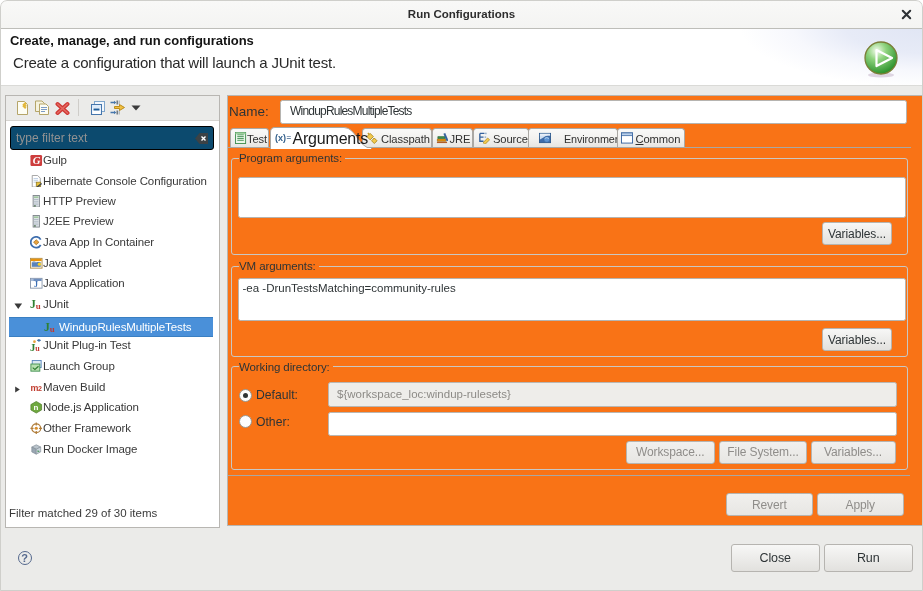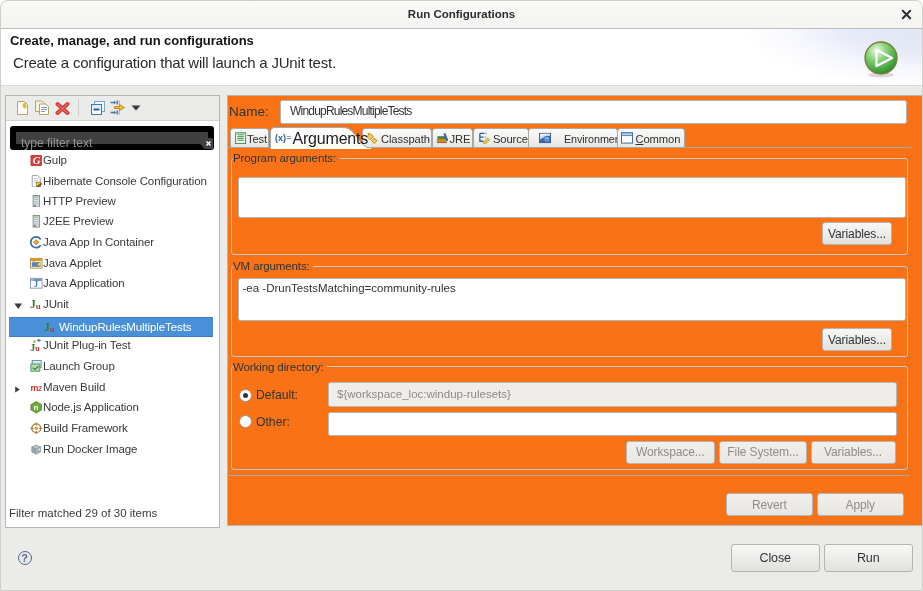--- a/index.html
+++ b/index.html
@@ -19,22 +19,22 @@
   #header { position:absolute; left:0; top:29px; width:100%; height:57px; background:#fff; border-bottom:1px solid #dadad7; }
   #hgrad { position:absolute; right:0; top:0; width:220px; height:57px;
            background:radial-gradient(120% 150% at 103% -5%, #e0e5f4 0%, #e7ebf7 32%, rgba(240,242,251,0.55) 52%, rgba(255,255,255,0) 72%); }
   #htitle { position:absolute; left:10px; top:4px; font-size:13px; font-weight:bold; color:#141414; letter-spacing:-0.05px;}
   #hsub { position:absolute; left:13px; top:25px; font-size:15px; letter-spacing:-0.2px; color:#2a2a2a; }
   
   #lpanel { position:absolute; left:5px; top:95px; width:215px; height:433px;
             border:1px solid #b8b6b2; background:#fff; }
   #ltoolbar { position:absolute; left:0; top:0; width:213px; height:25px; background:#ebebe9;
               border-bottom:1px solid #d6d4d0; }
-  #filter { position:absolute; left:4px; top:30px; width:204px; height:24px; background:#404040;
-            border:6px solid #000000; border-radius:3px; }
+  #filter { position:absolute; left:4px; top:30px; width:204px; height:24px; background:#0c4a6e;
+            border:1px solid #000000; border-radius:3px; }
   #filter .ph { position:absolute; left:5px; top:3.5px; font-size:12px; color:#929292; }
   #tree { position:absolute; left:0px; top:55px; width:215px; height:320px; overflow:hidden; }
   .trow { position:absolute; left:0; width:215px; height:21px; }
   .trow .ticon { position:absolute; left:24px; top:2.5px; width:12.5px; height:12.5px; }
   .trow .tlabel { position:absolute; left:37px; top:2.5px; font-size:11.5px; letter-spacing:-0.1px; color:#393939; white-space:nowrap; }
   .trow.child .ticon { left:35px; }
   .trow.child .tlabel { left:50px; }
   .trow.sel { background:#4a90d9; border-top:1px solid #3a7fc2; border-bottom:1px solid #3a7fc2; width:204px; left:3px; height:20px;}
   .trow.sel .tlabel { color:#fff; }
   .expander { position:absolute; left:8px; top:7px; width:8.5px; height:7px; }
@@ -48,21 +48,21 @@
                letter-spacing:-0.8px; line-height:21px; padding-left:9px; }
   
   #tabbar { position:absolute; left:0; top:0; width:682px; height:52px; }
   #tabline { position:absolute; left:0; top:50.5px; width:683px; height:0; border-top:1px solid #a9a7a3; }
   .tab { position:absolute; top:32px; height:19px; background:linear-gradient(#f9f9f8 0%,#f2f1ef 55%,#e6e5e2 100%);
          border:1px solid #aaa8a4; border-bottom:none; border-radius:3.5px 3.5px 0 0; }
   .tab .ti { position:absolute; left:3.5px; top:3px; width:12px; height:12px; }
   .tab .tl { position:absolute; top:3.5px; font-size:11.2px; letter-spacing:-0.1px; color:#2f2f2f; white-space:nowrap; }
   
   fieldset { position:absolute; border:1px solid #c9c7c3; border-radius:3px; }
-  fieldset legend { font-size:11.5px; color:#2e3436; margin-left:1px; padding:0 3px 0 0; letter-spacing:-0.1px; }
+  fieldset legend { font-size:11.5px; color:#2e3436; margin-left:7px; padding:0 3px 0 0; letter-spacing:-0.1px; }
   .txtarea { position:absolute; background:#fff; border:1px solid #b6b4b0; border-radius:2.5px; }
   .btn { position:absolute; background:linear-gradient(#f7f7f6,#e2e1de); border:1px solid #b6b4b0;
          border-radius:3px; font-size:12px; color:#2e3436; text-align:center; letter-spacing:-0.1px; }
   .btn.dis { color:#8f8d8a; background:linear-gradient(#f1f0ee,#e7e6e3); }
   .radio { position:absolute; width:13px; height:13px; border-radius:50%; background:#fdfdfd;
            border:1px solid #99978f; }
   .radio .dot { position:absolute; left:3px; top:3px; width:5px; height:5px; border-radius:50%; background:#2e3436; }
   .rlabel { position:absolute; font-size:12.2px; color:#2e3436; }
   .field { position:absolute; height:24px; border:1px solid #b9b7b3; border-radius:2.5px; }
   
@@ -248,21 +248,21 @@
             <text x="4" y="10.5" font-size="9" font-weight="bold" fill="#fff" font-family="Liberation Sans">n</text>
           </svg>
           <span class="tlabel">Node.js Application</span>
         </div>
       <div class="trow" style="top:268.4px">
           <svg class="ticon" viewBox="0 0 14 14">
             <circle cx="7" cy="7" r="5" fill="none" stroke="#b07d3a" stroke-width="1.4"></circle>
             <path d="M7 0.5 V4 M7 10 V13.5 M0.5 7 H4 M10 7 H13.5" stroke="#b07d3a" stroke-width="1.4"></path>
             <circle cx="7" cy="7" r="1.8" fill="#d98e2b"></circle>
           </svg>
-          <span class="tlabel">Build Framework</span>
+          <span class="tlabel">Other Framework</span>
         </div>
       <div class="trow" style="top:289.1px">
           <svg class="ticon" viewBox="0 0 14 14">
             <path d="M2 4.5 L7 2 L12 4.5 L7 7 Z" fill="#bac4cc" stroke="#7e8a94" stroke-width="0.7"></path>
             <path d="M2 4.5 V10 L7 12.5 V7 Z" fill="#9aa7b2" stroke="#7e8a94" stroke-width="0.7"></path>
             <path d="M12 4.5 V10 L7 12.5 V7 Z" fill="#cad4dc" stroke="#7e8a94" stroke-width="0.7"></path>
             <path d="M8.5 8 L11 9.2 L8.5 10.4 Z" fill="#3f8f4f"></path>
           </svg>
           <span class="tlabel">Run Docker Image</span>
         </div>

